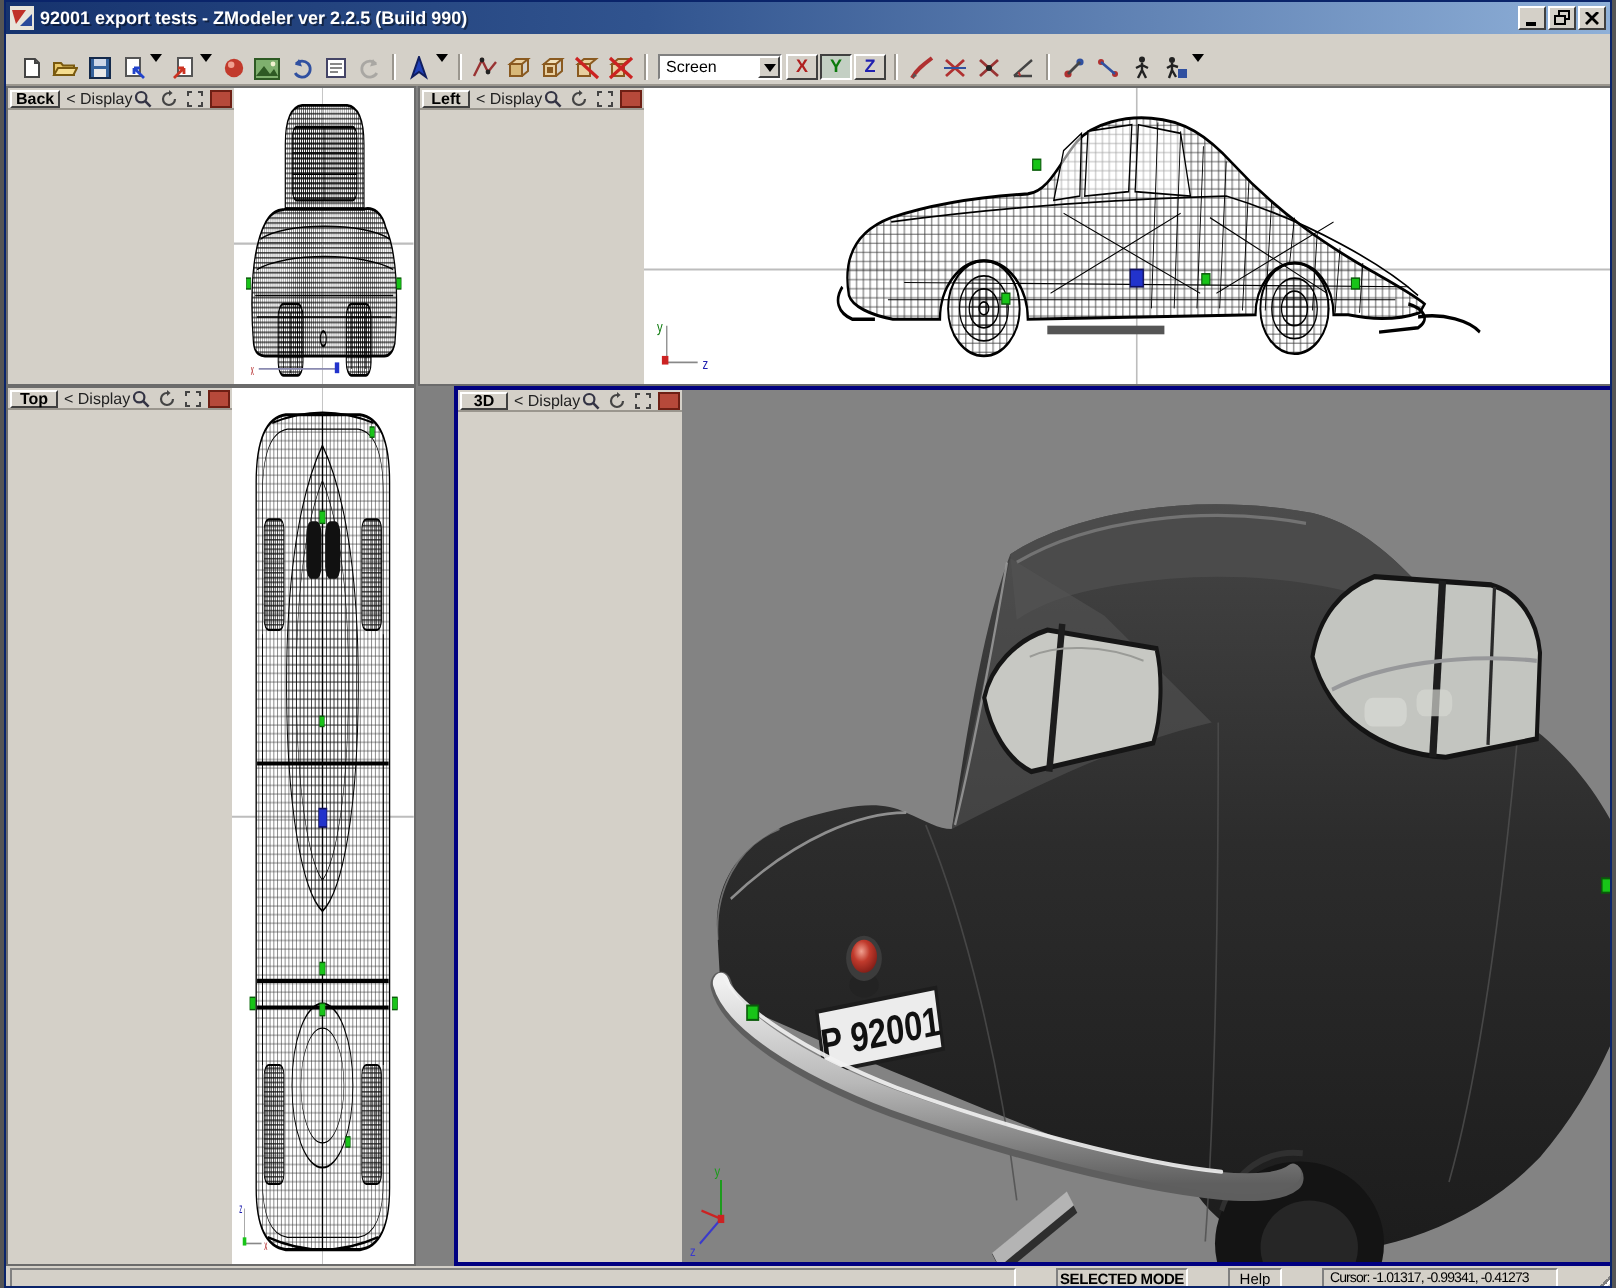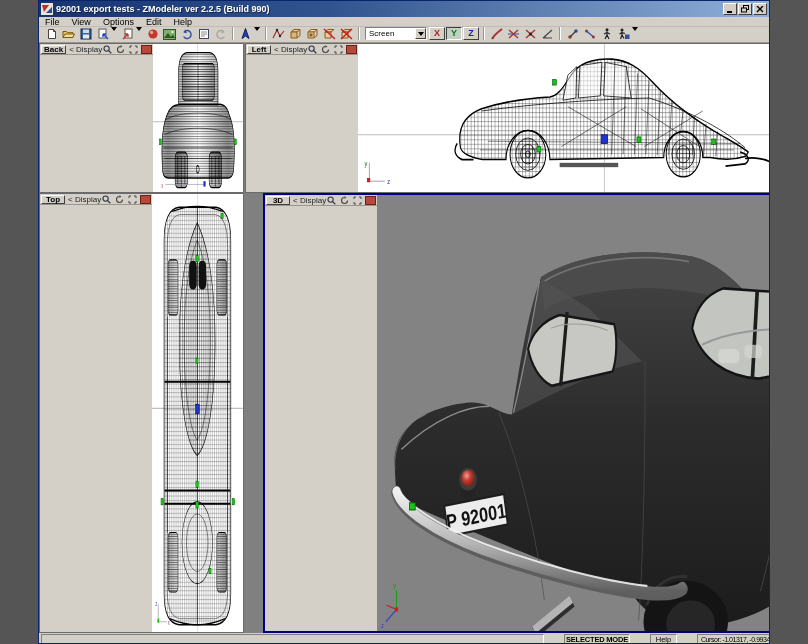--- a/index.html
+++ b/index.html
@@ -1,18 +1,18 @@
 <!DOCTYPE html>
 <html><head>
 <meta charset="utf-8">
 <style>
   html,body{margin:0;padding:0;background:#555;}
   *{box-sizing:border-box;}
   .app{
-    position:relative;width:732px;height:644px;margin:0 auto;
+    position:relative;width:804px;height:644px;margin:0 auto;
     background:#d4d0c8;font-family:"Liberation Sans","DejaVu Sans",sans-serif;
     font-size:9px;color:#000;overflow:hidden;border:1px solid #0a246a;
   }
   
   .titlebar{position:absolute;left:0;top:0;width:100%;height:16px;
     background:linear-gradient(90deg,#16336e 0%,#31548f 40%,#8fb0d8 100%);
     display:flex;align-items:center;padding:0 2px;}
   .app-icon{width:12px;height:12px;margin-right:3px;flex:0 0 auto;}
   .title-text{color:#fff;font-weight:bold;font-size:9px;white-space:nowrap;flex:1 1 auto;
     text-shadow:1px 1px 0 rgba(0,0,0,.45);}
@@ -125,27 +125,20 @@
           <rect x="0.5" y="3" width="5" height="4" fill="#d4d0c8" stroke="#000"></rect>
       </svg>
     </button>
     <button class="winbtn">
       <svg width="8" height="7" viewBox="0 0 8 7">
           <path d="M1,0 L7,6 M7,0 L1,6" stroke="#000" stroke-width="1.4"></path>
         </svg>
     </button>
   </div>
 
-  <div class="menubar">
-    <span class="menu-item">File</span>
-    <span class="menu-item">View</span>
-    <span class="menu-item">Options</span>
-    <span class="menu-item">Edit</span>
-    <span class="menu-item">Help</span>
-  </div>
 
   <div class="toolbar">
     <div class="tb">
       <svg width="12" height="12" viewBox="0 0 12 12">
         <path d="M2.5,1.5 h5 l2,2 v7 h-7 z" fill="#fff" stroke="#444"></path>
           <path d="M7.5,1.5 v2 h2" fill="none" stroke="#444"></path>
       </svg>
     </div>
     <div class="tb">
       <svg width="13" height="12" viewBox="0 0 13 12">

